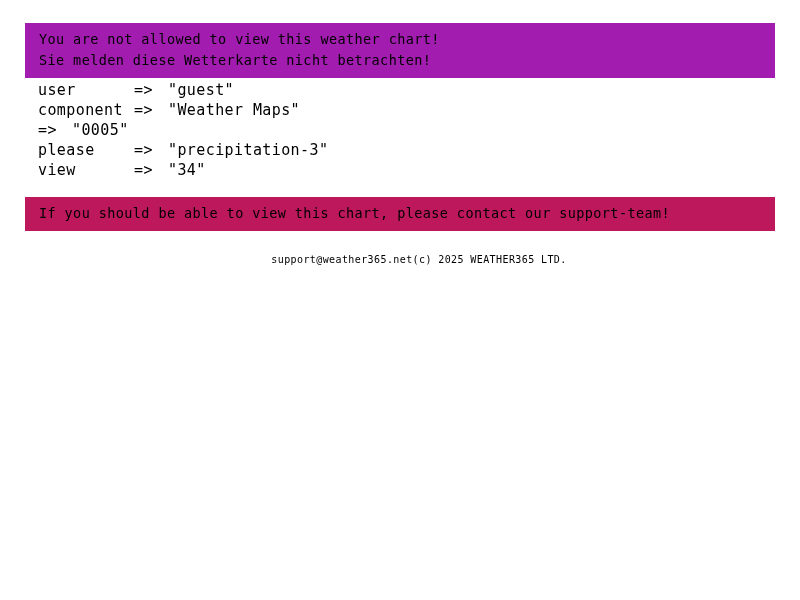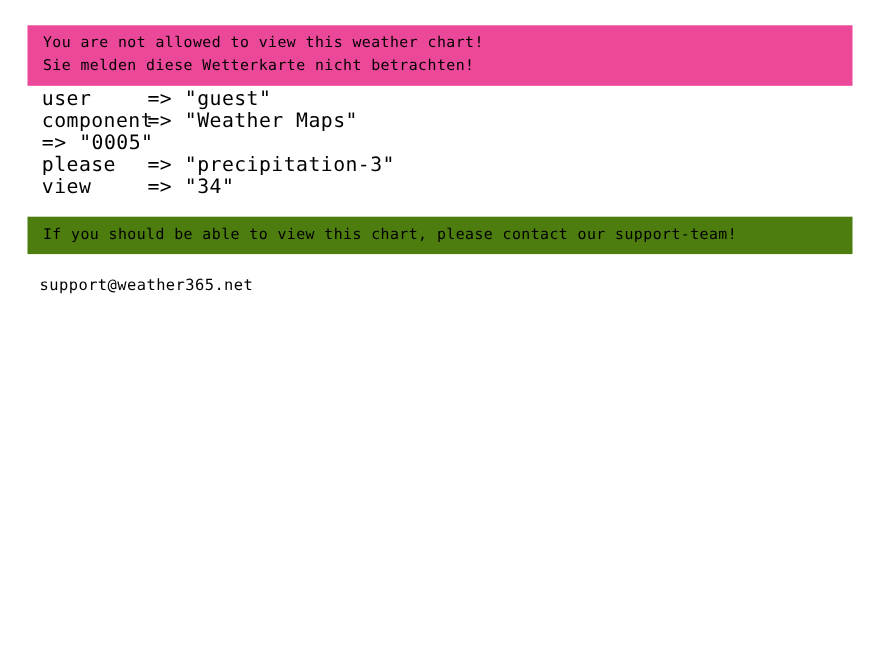--- a/index.html
+++ b/index.html
@@ -25,67 +25,67 @@
   }
   .banner {
     position: absolute;
     left: 25px;
     width: 750px;
     box-sizing: border-box;
     padding: 6px 14px 7px 14px;
   }
   .banner-deny {
     top: 23px;
-    background: #ec4899;
+    background: #a21caf;
   }
   .banner-info {
     top: 197px;
-    background: #4d7c0f;
+    background: #be185d;
   }
   .banner-line {
     display: block;
     line-height: 21px;
     white-space: pre;
     font-size: 13.5px;
     letter-spacing: 0.4px;
   }
   .params {
     position: absolute;
     left: 38px;
     top: 80px;
     width: 740px;
   }
   .param-row {
     display: flex;
     line-height: 20px;
     white-space: pre;
-    font-size: 18px;
+    font-size: 15px;
     letter-spacing: 0.4px;
   }
   .param-key {
     width: 96px;
     flex: 0 0 96px;
   }
   .param-arrow {
     width: 34px;
     flex: 0 0 34px;
   }
   .param-val {
     flex: 1 1 auto;
   }
   .footer {
     position: absolute;
-    left: 36px;
+    left: 52px;
     top: 250px;
     width: 734px;
     display: flex;
-    justify-content: flex-start;
+    justify-content: center;
     line-height: 20px;
     white-space: pre;
-    font-size: 14px;
+    font-size: 10px;
     letter-spacing: 0.4px;
   }
   .footer-right {
     text-align: right;
   }
 </style>
 </head>
 <body>
 
 <div class="page">
@@ -121,15 +121,16 @@
       <span class="param-val">"34"</span>
     </div>
   </div>
 
   <div class="banner banner-info">
     <span class="banner-line">If you should be able to view this chart, please contact our support-team!</span>
   </div>
 
   <div class="footer">
     <span>support@weather365.net</span>
+    <span class="footer-right">(c) 2025 WEATHER365 LTD.</span>
   </div>
 
 </div>
 
 </body></html>

